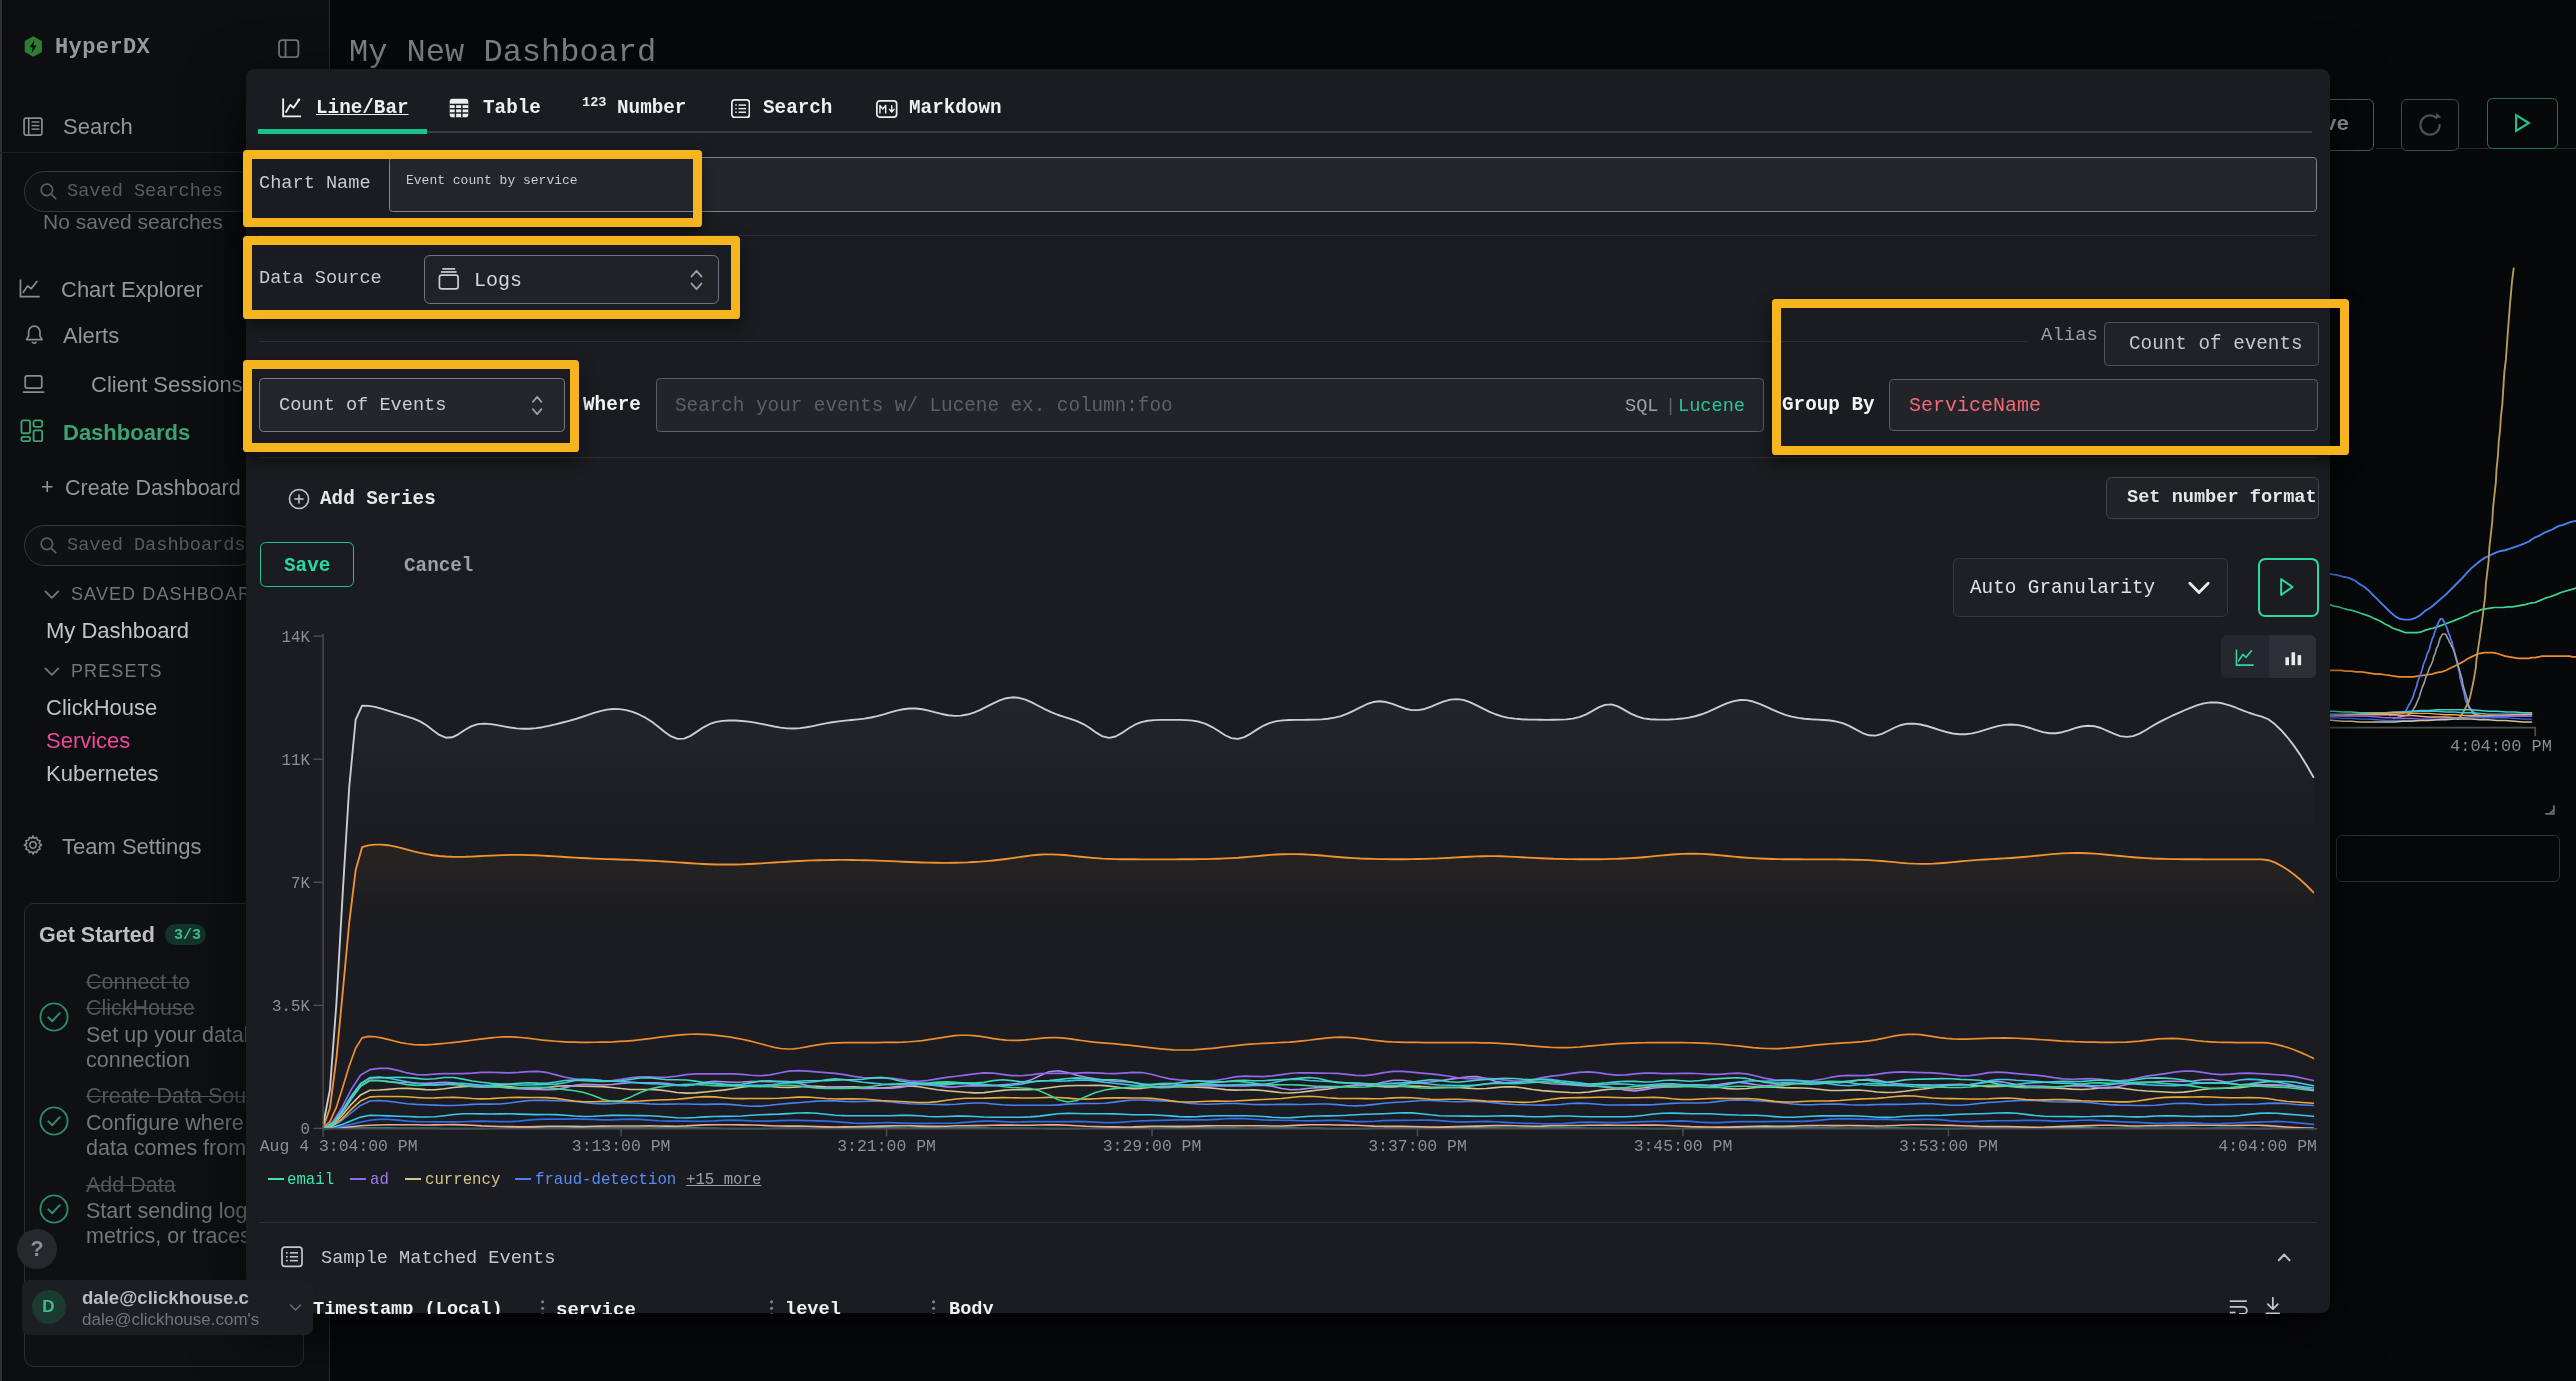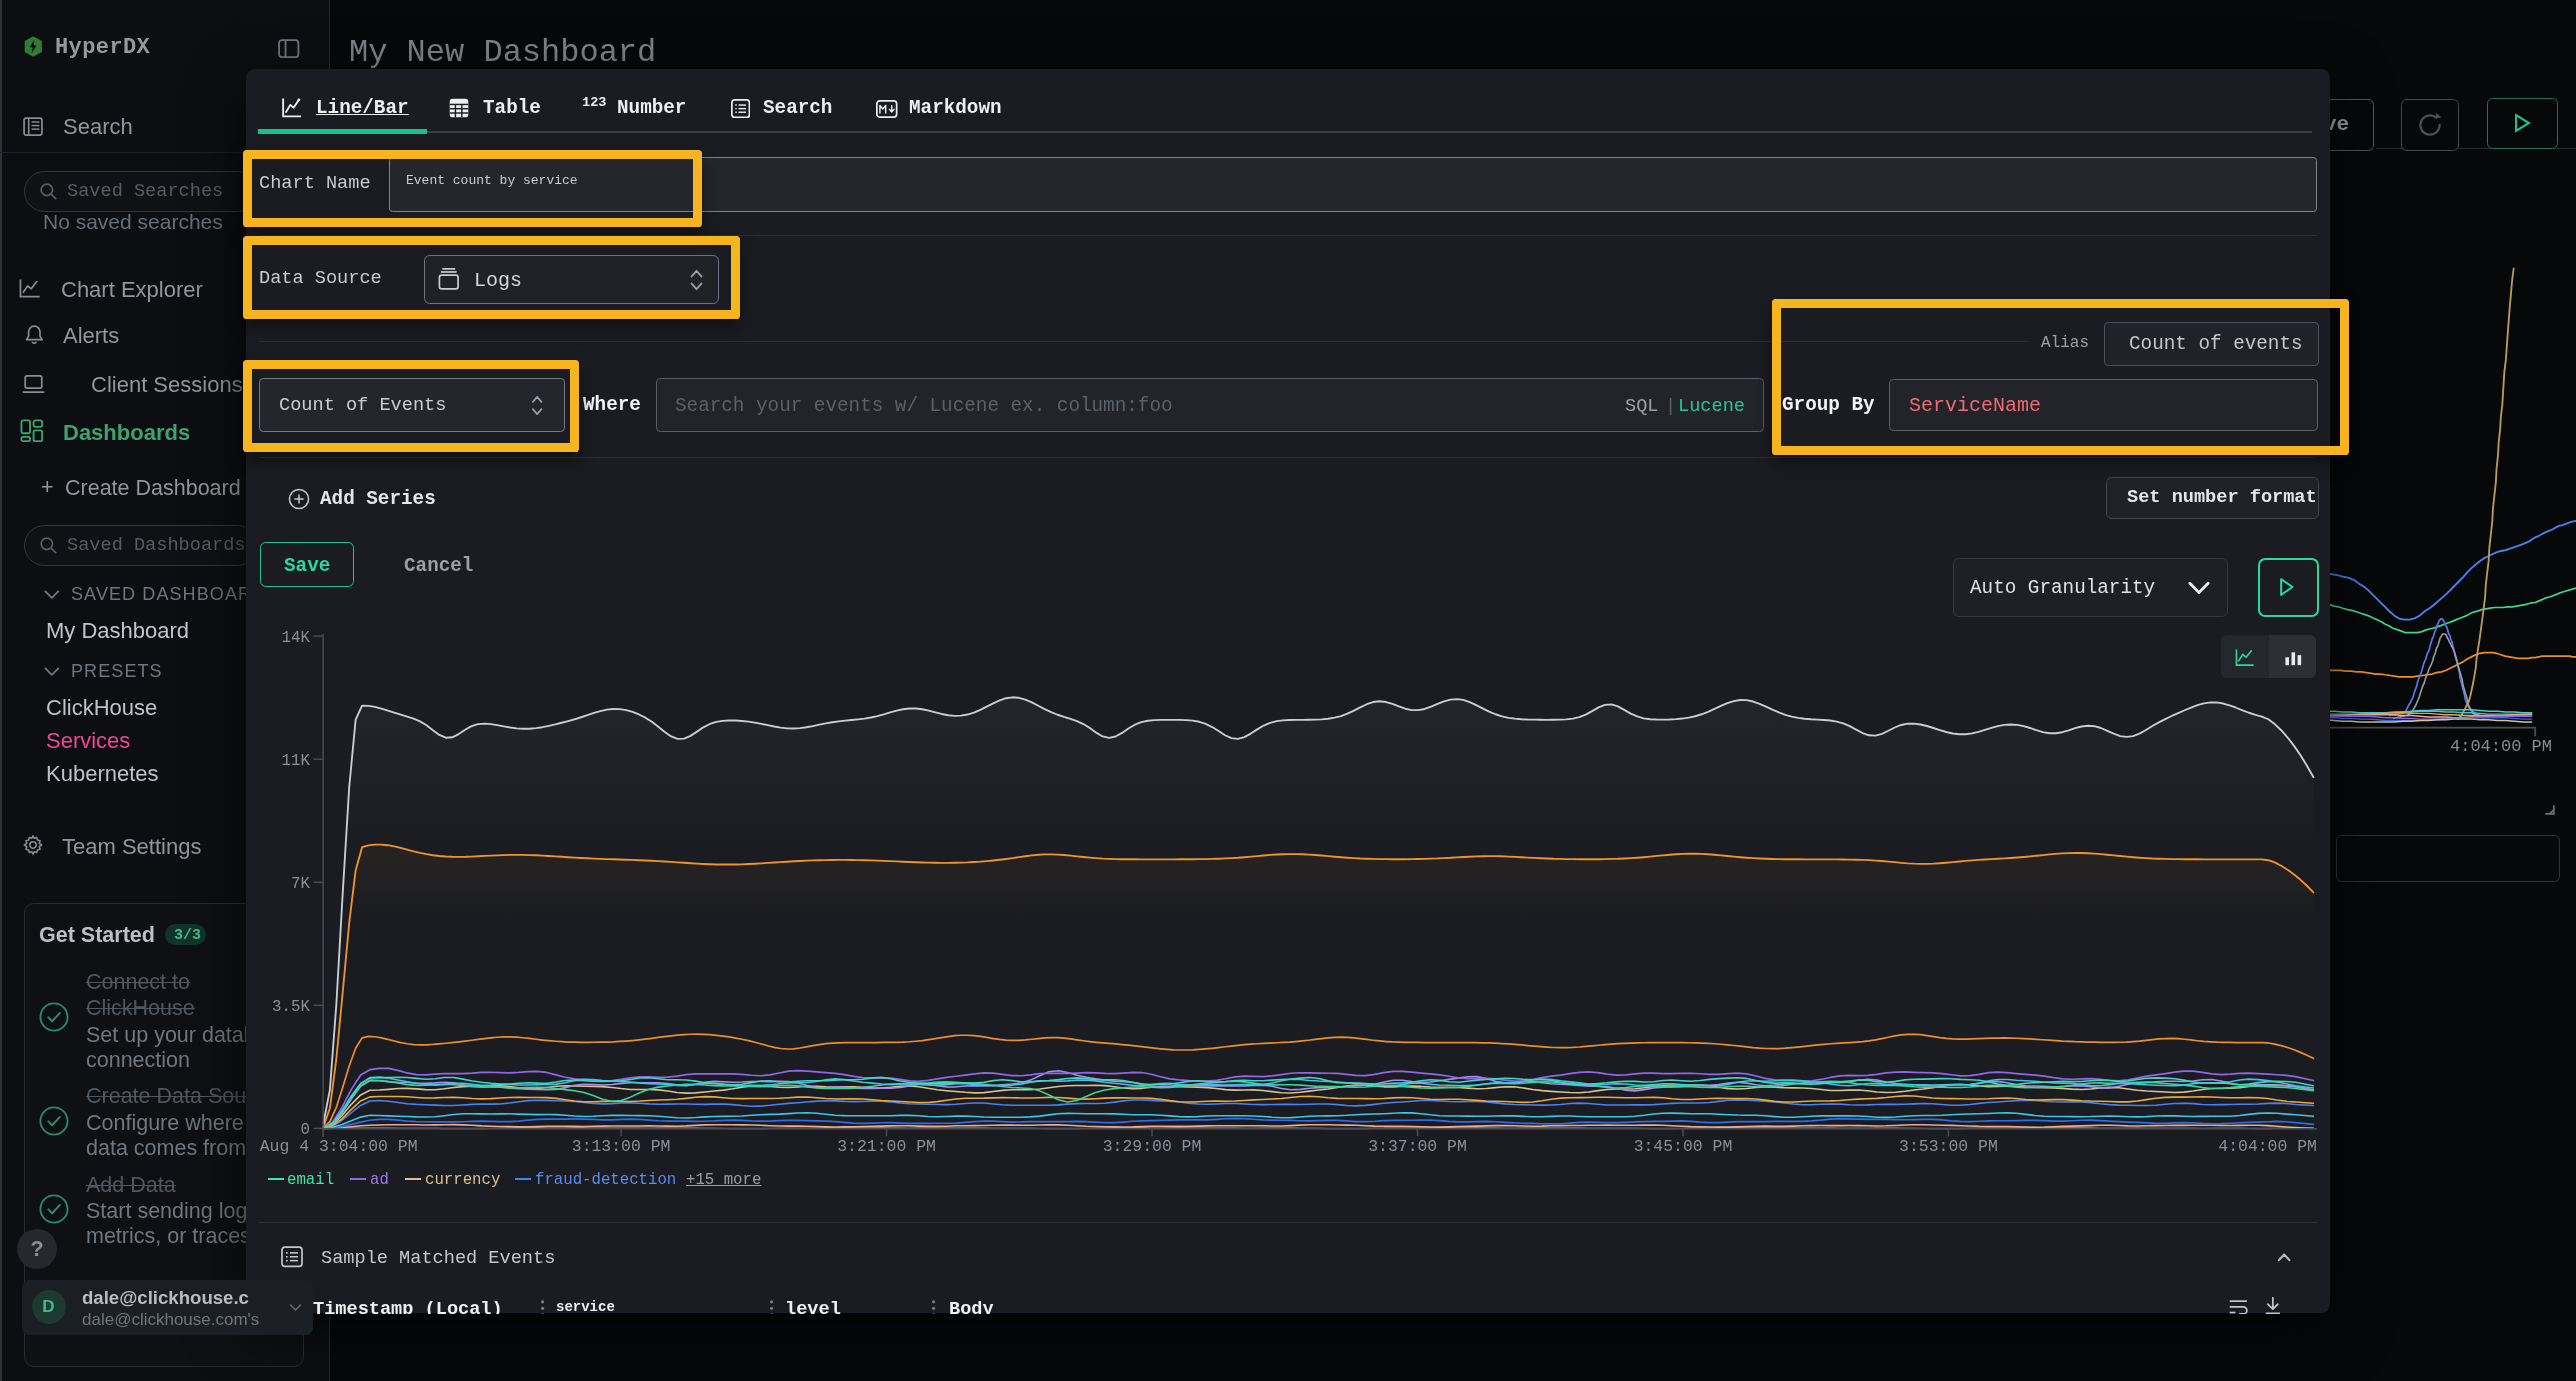--- a/index.html
+++ b/index.html
@@ -196,21 +196,21 @@
 <rect x="2" y="10" width="26" height="19" rx="3" fill="none" stroke="#c9cdd4" stroke-width="2.4"></rect>
 <line x1="4" y1="5.5" x2="26" y2="5.5" stroke="#c9cdd4" stroke-width="2.4"></line>
 <line x1="6" y1="1.2" x2="24" y2="1.2" stroke="#c9cdd4" stroke-width="2.4"></line>
     </svg>
 <div class="abs mono" style="left:474px;top:269px;font-size:20px;color:#d3d7dc;">Logs</div>
 <svg class="abs" style="left:688px;top:268px;" width="17" height="24" viewBox="0 0 24 34">
 <path d="M5 12 L12 4 L19 12" fill="none" stroke="#9aa0a6" stroke-width="2.6" stroke-linecap="round" stroke-linejoin="round"></path>
 <path d="M5 22 L12 30 L19 22" fill="none" stroke="#9aa0a6" stroke-width="2.6" stroke-linecap="round" stroke-linejoin="round"></path>
     </svg>
 <div class="abs" style="left:259px;top:341px;width:1769px;height:1.4px;background:#2b2e34;"></div>
-<div class="abs mono" style="left:2041px;top:334px;font-size:16px;color:#9ba0a8;">Alias</div>
+<div class="abs mono" style="left:2041px;top:324px;font-size:19px;color:#9ba0a8;">Alias</div>
 <div class="abs" style="left:2104px;top:322px;width:215px;height:44px;background:#202227;border:1.4px solid #4d525b;border-radius:4.3px;"></div>
 <div class="abs mono" style="left:2129px;top:333px;font-size:19.3px;color:#c3c8cf;">Count of events</div>
 <div class="abs" style="left:259px;top:378px;width:306px;height:54px;background:#24262c;border:1.4px solid #767b86;border-radius:4.3px;"></div>
 <div class="abs mono" style="left:279px;top:395px;font-size:18.6px;color:#c9cdd4;">Count of Events</div>
 <svg class="abs" style="left:530px;top:394px;" width="14.3" height="23" viewBox="0 0 20 32">
 <path d="M4 11 L10 4 L16 11" fill="none" stroke="#9aa0a6" stroke-width="2.4" stroke-linecap="round" stroke-linejoin="round"></path>
 <path d="M4 21 L10 28 L16 21" fill="none" stroke="#9aa0a6" stroke-width="2.4" stroke-linecap="round" stroke-linejoin="round"></path>
     </svg>
 <div class="abs mono" style="left:583px;top:394px;font-size:19.3px;font-weight:bold;color:#f2f4f6;">Where</div>
 <div class="abs" style="left:656px;top:378px;width:1108px;height:54px;background:#22242a;border:1.4px solid #5a5f68;border-radius:4.3px;"></div>
@@ -328,21 +328,21 @@
 <line x1="7" y1="20.5" x2="9.5" y2="20.5"></line>
         <line x1="12.5" y1="20.5" x2="24" y2="20.5"></line>
       </g>
     </svg>
 <div class="abs mono" style="left:321px;top:1248px;font-size:18.6px;color:#c3c7cc;">Sample Matched Events</div>
 <svg class="abs" style="left:2277px;top:1252px;" width="14.3" height="10" viewBox="0 0 20 14">
 <path d="M2.5 11.5 L10 3.5 L17.5 11.5" fill="none" stroke="#b9bdc2" stroke-width="2.8" stroke-linecap="round" stroke-linejoin="round"></path>
     </svg>
 <div class="abs" style="left:246px;top:1288px;width:2084px;height:26px;overflow:hidden;">
       <div class="abs mono" style="left:67px;top:11.4px;font-size:18.6px;font-weight:bold;color:#eef0f2;">Timestamp (Local)</div>
-      <div class="abs mono" style="left:310px;top:11.4px;font-size:14px;font-weight:bold;color:#eef0f2;">service</div>
+      <div class="abs mono" style="left:310px;top:11.4px;font-size:19px;font-weight:bold;color:#eef0f2;">service</div>
       <div class="abs mono" style="left:539px;top:11.4px;font-size:18.6px;font-weight:bold;color:#eef0f2;">level</div>
       <div class="abs mono" style="left:703px;top:11.4px;font-size:18.6px;font-weight:bold;color:#eef0f2;">Body</div>
       <svg class="abs" style="left:293px;top:11.4px;" width="7.2" height="18.6" viewBox="0 0 10 26">
         <g fill="#7b828a">
           <circle cx="5" cy="4" r="2.2"></circle>
           <circle cx="5" cy="13" r="2.2"></circle>
           <circle cx="5" cy="22" r="2.2"></circle>
         </g>
       </svg>
       <svg class="abs" style="left:522px;top:11.4px;" width="7.2" height="18.6" viewBox="0 0 10 26">

